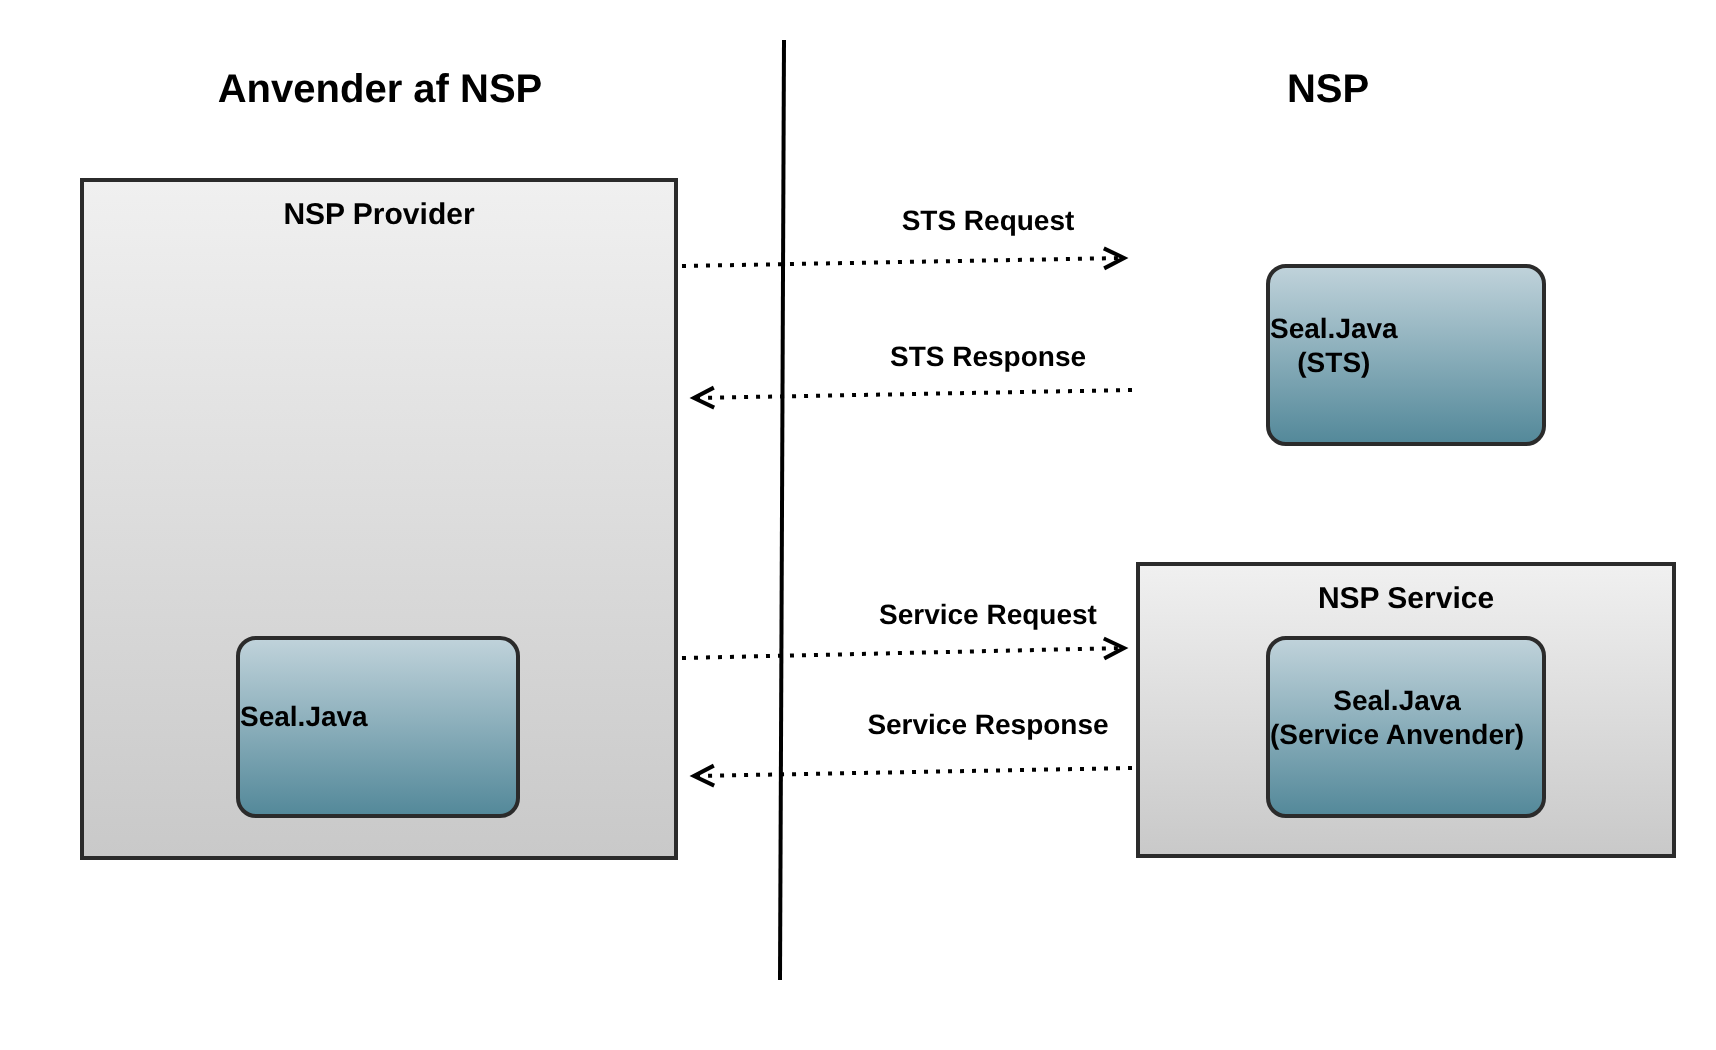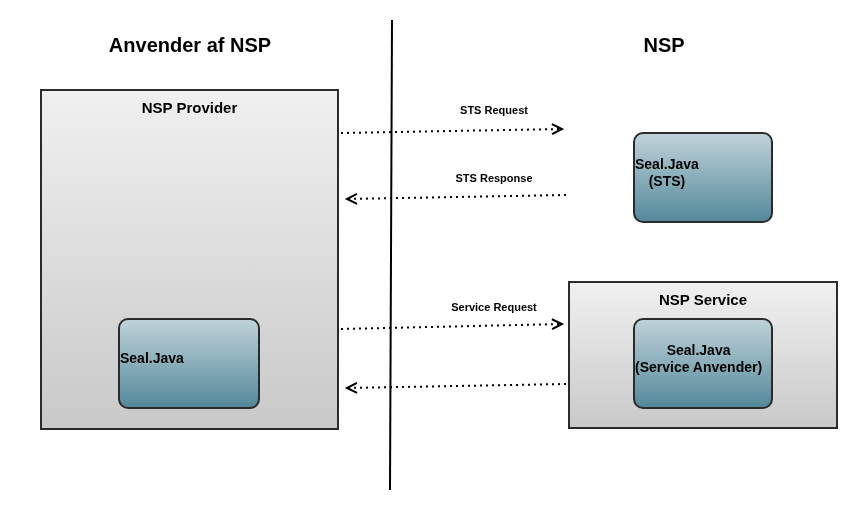--- a/index.html
+++ b/index.html
@@ -45,21 +45,21 @@
     display:flex; flex-direction:column; align-items:flex-start; justify-content:center;
     text-align:center; font-size:14px; font-weight:bold; color:#000;
     line-height:17px;
   }
   .seal-box .seal-text{ transform:translateY(-5px); }
   .seal-consumer{ left:118px; top:318px; width:142px; height:91px; }
   .seal-sts     { left:633px; top:132px; width:140px; height:91px; }
   .seal-provider{ left:633px; top:318px; width:140px; height:91px; }
   .arrow-label{
     position:absolute; width:200px; left:394px; text-align:center;
-    font-size:11px; font-weight:bold; color:#000; line-height:16px;
+    font-size:14px; font-weight:bold; color:#000; line-height:16px;
   }
   .lbl-sts-request     { top:102px; }
   .lbl-sts-response    { top:170px; }
   .lbl-service-request { top:299px; }
   .lbl-service-response{ top:354px; }
   svg.overlay{
     position:absolute; left:0; top:0; width:858px; height:525px;
     pointer-events:none;
   }
   .flow{ stroke:var(--line); stroke-width:2; stroke-dasharray:2 4; fill:none; }
@@ -108,14 +108,15 @@
   <div class="seal-box seal-provider">
     <div class="seal-text">
       <div>Seal.Java</div>
       <div>(Service Anvender)</div>
     </div>
   </div>
 
   <div class="arrow-label lbl-sts-request">STS Request</div>
   <div class="arrow-label lbl-sts-response">STS Response</div>
   <div class="arrow-label lbl-service-request">Service Request</div>
+  <div class="arrow-label lbl-service-response">Service Response</div>
 
 </div>
 
 </body></html>

